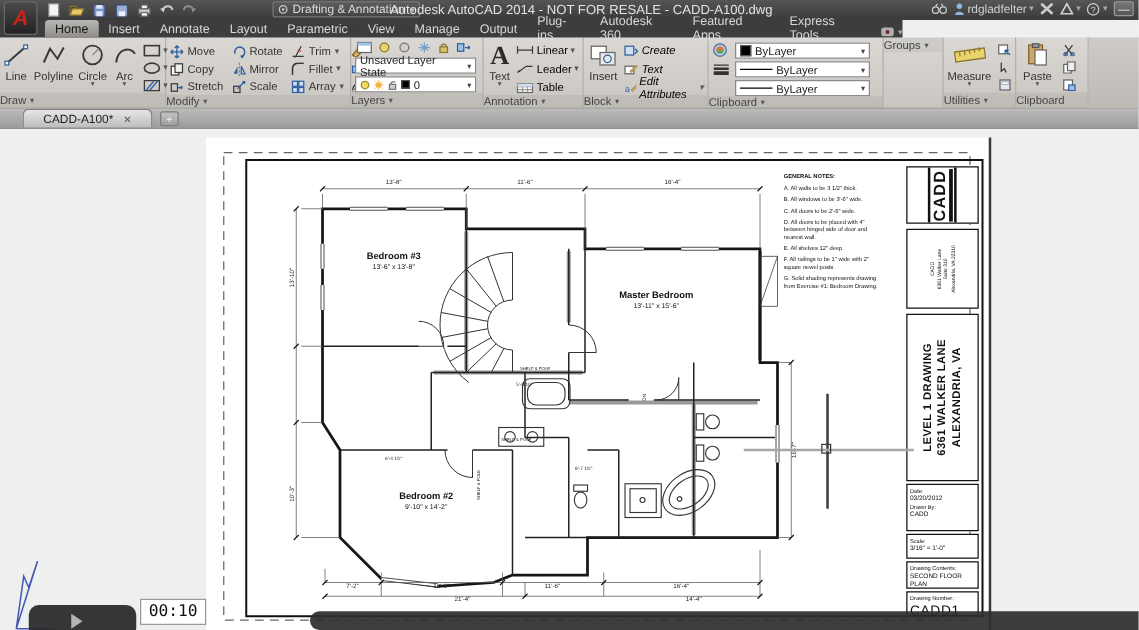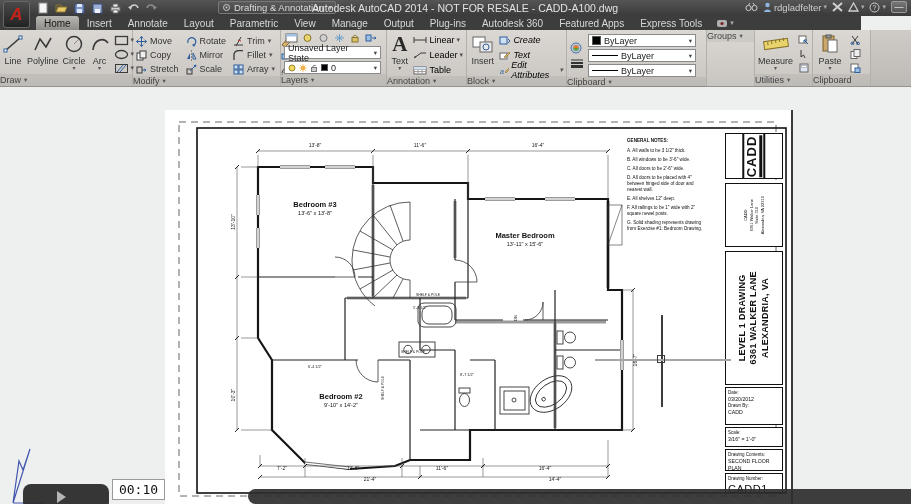--- a/index.html
+++ b/index.html
@@ -23,41 +23,41 @@
     color:#e3e3e3; font-size:10.5px; white-space:nowrap; }
   .tb-right { position:absolute; right:4px; top:1px; display:flex; align-items:center; gap:5px; }
   .search-box { width:160px; height:13px; background:#fefefe; border:1px solid #2c2c2c;
     font-size:9.5px; font-style:italic; color:#777; padding:0 4px; font-family:"Liberation Sans",sans-serif; }
   .tb-ic { display:flex; align-items:center; gap:2px; color:#cfcfcf; font-size:9.5px; }
   .caret { font-size:7px; color:#aaa; }
   .minbox { width:16px; height:12px; background:linear-gradient(#777,#555); border:1px solid #999;
     color:#eee; font-size:9px; display:flex; align-items:center; justify-content:center; border-radius:2px; }
 
   
-  .menubar { position:absolute; left:0; top:16px; width:861px; height:14px; background:#3d3d3d;
-    display:flex; padding-left:36px; z-index:20; }
+  .menubar { position:absolute; left:0; top:16px; width:722px; height:14px; background:#3d3d3d;
+    display:flex; align-items:flex-end; padding-left:36px; z-index:20; }
   .rtab { font-size:10px; color:#d8d8d8; padding:1px 8px 1px 8px; height:14px; display:flex; align-items:center; }
   .rtab.active { background:linear-gradient(#b9b7b3,#8f8d89); color:#161616; border-radius:3px 3px 0 0; }
   .menu-extra { margin-left:6px; display:flex; align-items:center; gap:2px; }
 
   
   .ribbon { position:absolute; left:0; top:30px; width:911px; height:57px;
     background:linear-gradient(#dbd8d3,#c9c6c1); border-bottom:1px solid #96938e;
     display:flex; z-index:15; }
   .panel { height:100%; border-right:1px solid #b3b0aa; display:flex; flex-direction:column; flex:0 0 auto; }
   .panel-body { flex:1; display:flex; padding:2px 3px 0 3px; gap:4px; }
   .panel-footer { height:12px; font-size:9px; color:#444; display:flex; align-items:center; justify-content:flex-start; gap:3px;
     background:rgba(0,0,0,0.05); }
   .panel-footer::after { content:"▾"; font-size:6.5px; color:#555; }
   .panel-footer.nocaret::after { content:""; }
   .bigbtn { display:flex; flex-direction:column; align-items:center; justify-content:flex-start;
     font-size:9px; color:#333; width:34px; gap:1px; padding-top:1px; }
   .bigbtn .bb-ic { height:22px; display:flex; align-items:center; justify-content:center; }
   .bigbtn .bb-caret { font-size:6px; color:#555; line-height:3px; }
-  .minicol { display:flex; flex-direction:column; justify-content:center; gap:2px; padding-top:2px; }
+  .minicol { display:flex; flex-direction:column; justify-content:flex-start; gap:2px; padding-top:2px; }
   .mini { display:flex; align-items:center; gap:2px; height:12px; }
   .mgrid { display:grid; grid-template-columns:auto auto auto; grid-auto-rows:14px; column-gap:7px; align-content:start; padding-top:2px; }
   .mbtn { display:flex; align-items:center; gap:3px; font-size:9px; color:#333; white-space:nowrap; }
   .dd { display:flex; align-items:center; background:#fff; border:1px solid #8a8a8a; height:13px;
     font-size:9px; color:#222; padding:0 3px; gap:3px; }
   .dd::after { content:"▾"; margin-left:auto; font-size:6.5px; color:#444; }
   .swatch { width:9px; height:9px; background:#000; border:1px solid #555; flex:0 0 auto; }
   .ltline { width:26px; border-top:1.5px solid #000; flex:0 0 auto; }
   .lrow { display:flex; gap:2px; align-items:center; }
   .tinyic { width:14px; height:12px; display:flex; align-items:center; justify-content:center; }
@@ -667,20 +667,27 @@
         </div>
       </div>
       <div class="panel-footer nocaret">
           <span>Clipboard</span>
         </div>
     </div>
 
     <div style="flex:1; background:linear-gradient(#cfccc7,#bdbab5);"></div>
   </div>
 
+  <div class="filetabs">
+    <div class="ftab">
+      <span>CADD-A100*</span>
+      <span class="x">✕</span>
+    </div>
+    <div class="newtab">+</div>
+  </div>
 
   <div class="canvas">
     <div class="sheet">
 
       <svg id="plan-svg" class="plan-svg" width="628" height="394" viewBox="0 0 628 394">
 
         <rect x="14" y="12" width="597" height="374" fill="none" stroke="#666" stroke-width="1" stroke-dasharray="7 5"></rect>
         <rect x="32" y="18" width="589" height="365" fill="none" stroke="#111" stroke-width="1.6"></rect>
 
         <path d="M208,75 V186 M182,188 H301 M443,91 V178 M290,91 V148 M290,212 H441 M390,212 V318" stroke="#9a9a9a" stroke-width="3.2" fill="none"></path>

